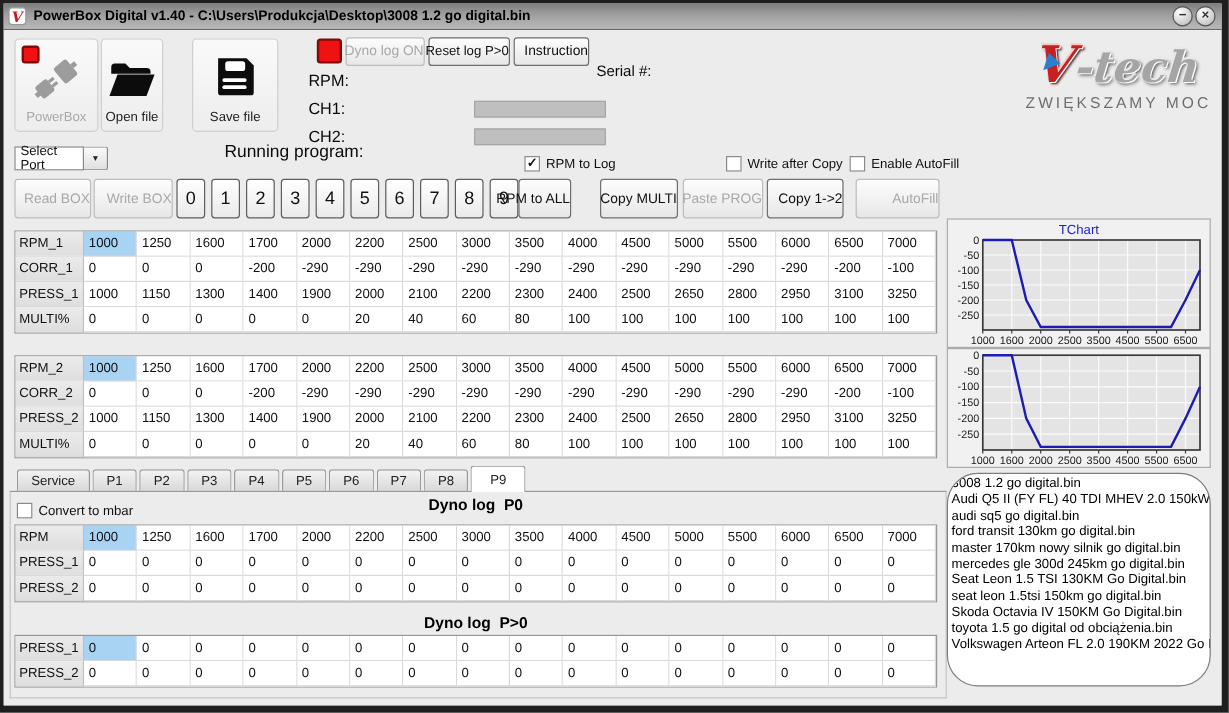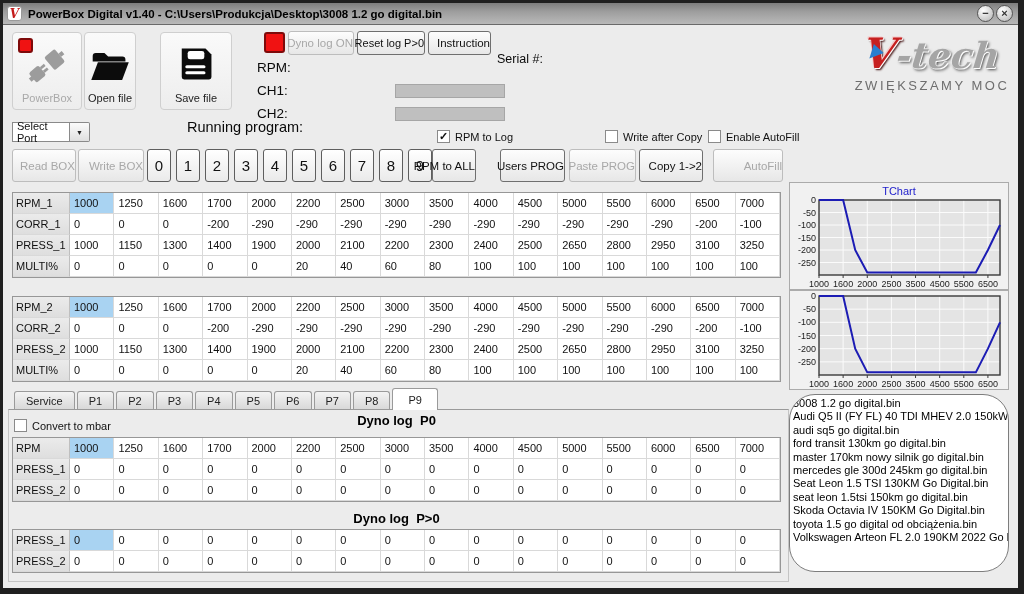--- a/index.html
+++ b/index.html
@@ -212,21 +212,21 @@
         <div class="digit">5</div>
         <div class="digit">6</div>
         <div class="digit">7</div>
         <div class="digit">8</div>
         <div class="digit">9</div>
       </div>
     <div class="abs btn" style="left:429px;top:124px;width:44px;height:33px;">
         <span>RPM to ALL</span>
       </div>
     <div class="abs btn" style="left:497px;top:124px;width:65px;height:33px;">
-        <span>Users PROG</span>
+        <span>Copy MULTI</span>
       </div>
     <div class="abs btn disabled" style="left:566px;top:124px;width:67px;height:33px;">
         <span>Paste PROG</span>
       </div>
     <div class="abs btn" style="left:636px;top:124px;width:64px;height:33px;">
         <span>Copy 1-&gt;2</span>
       </div>
     <div class="abs btn disabled" style="left:710px;top:124px;width:70px;height:33px;">
         <span>AutoFill</span>
       </div>

